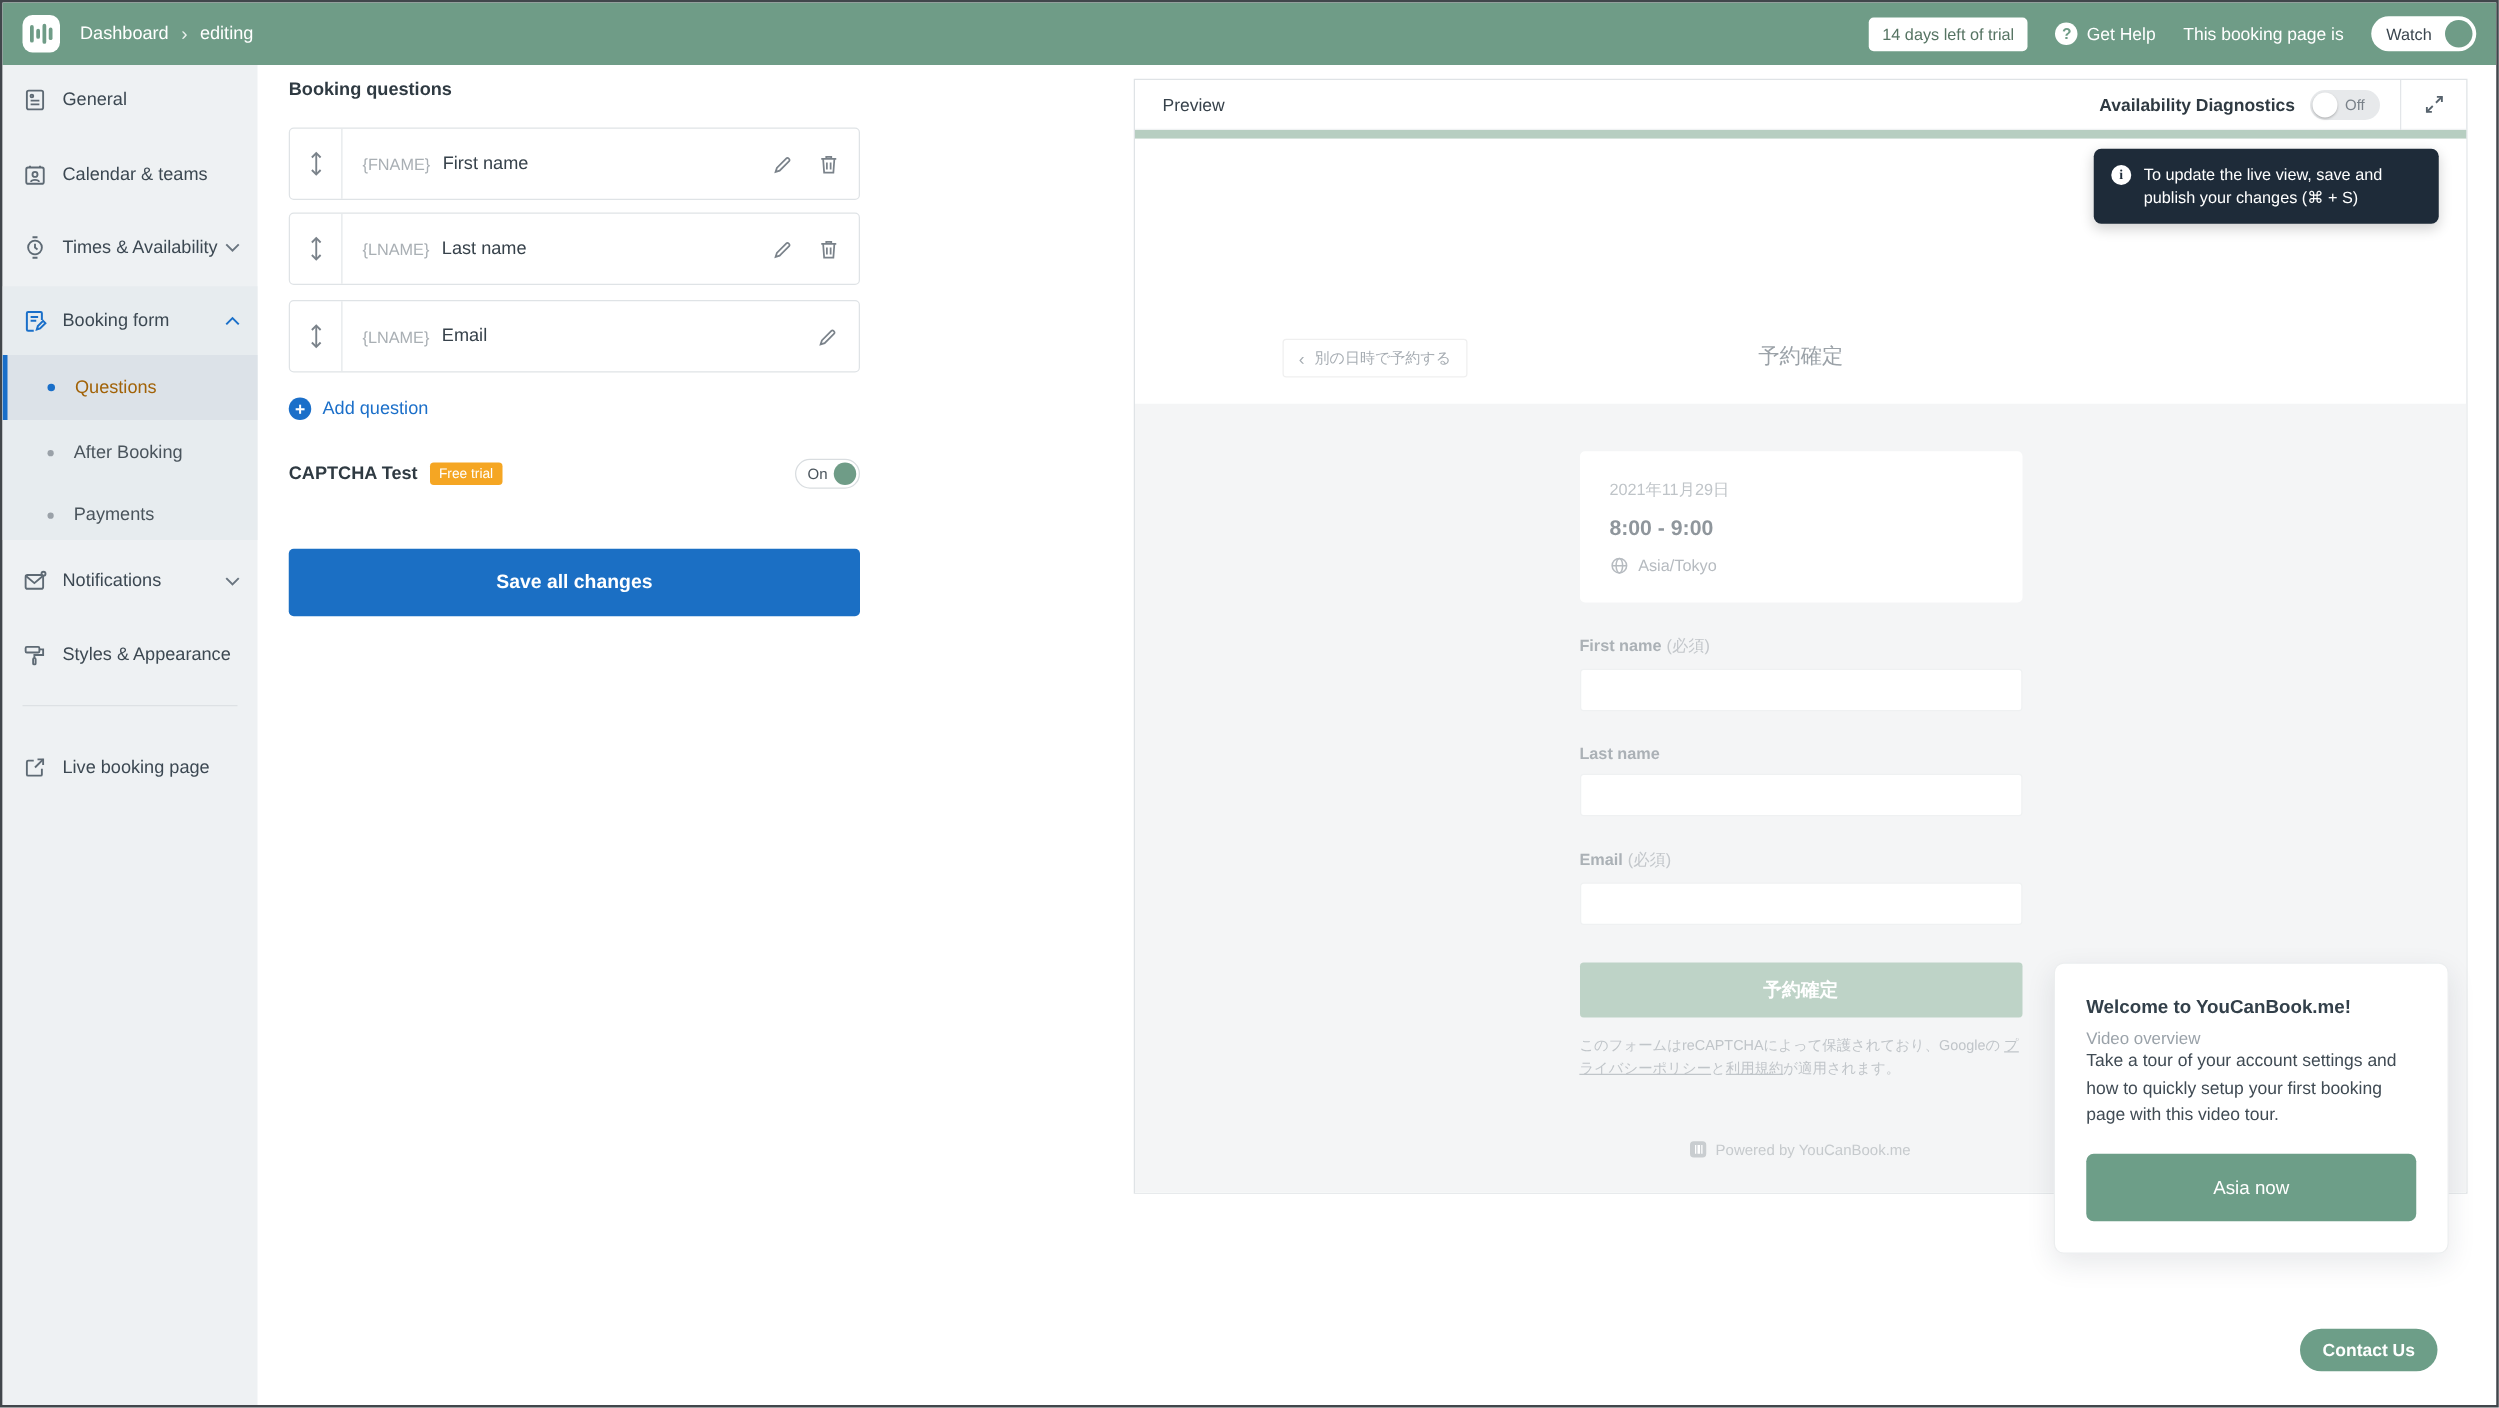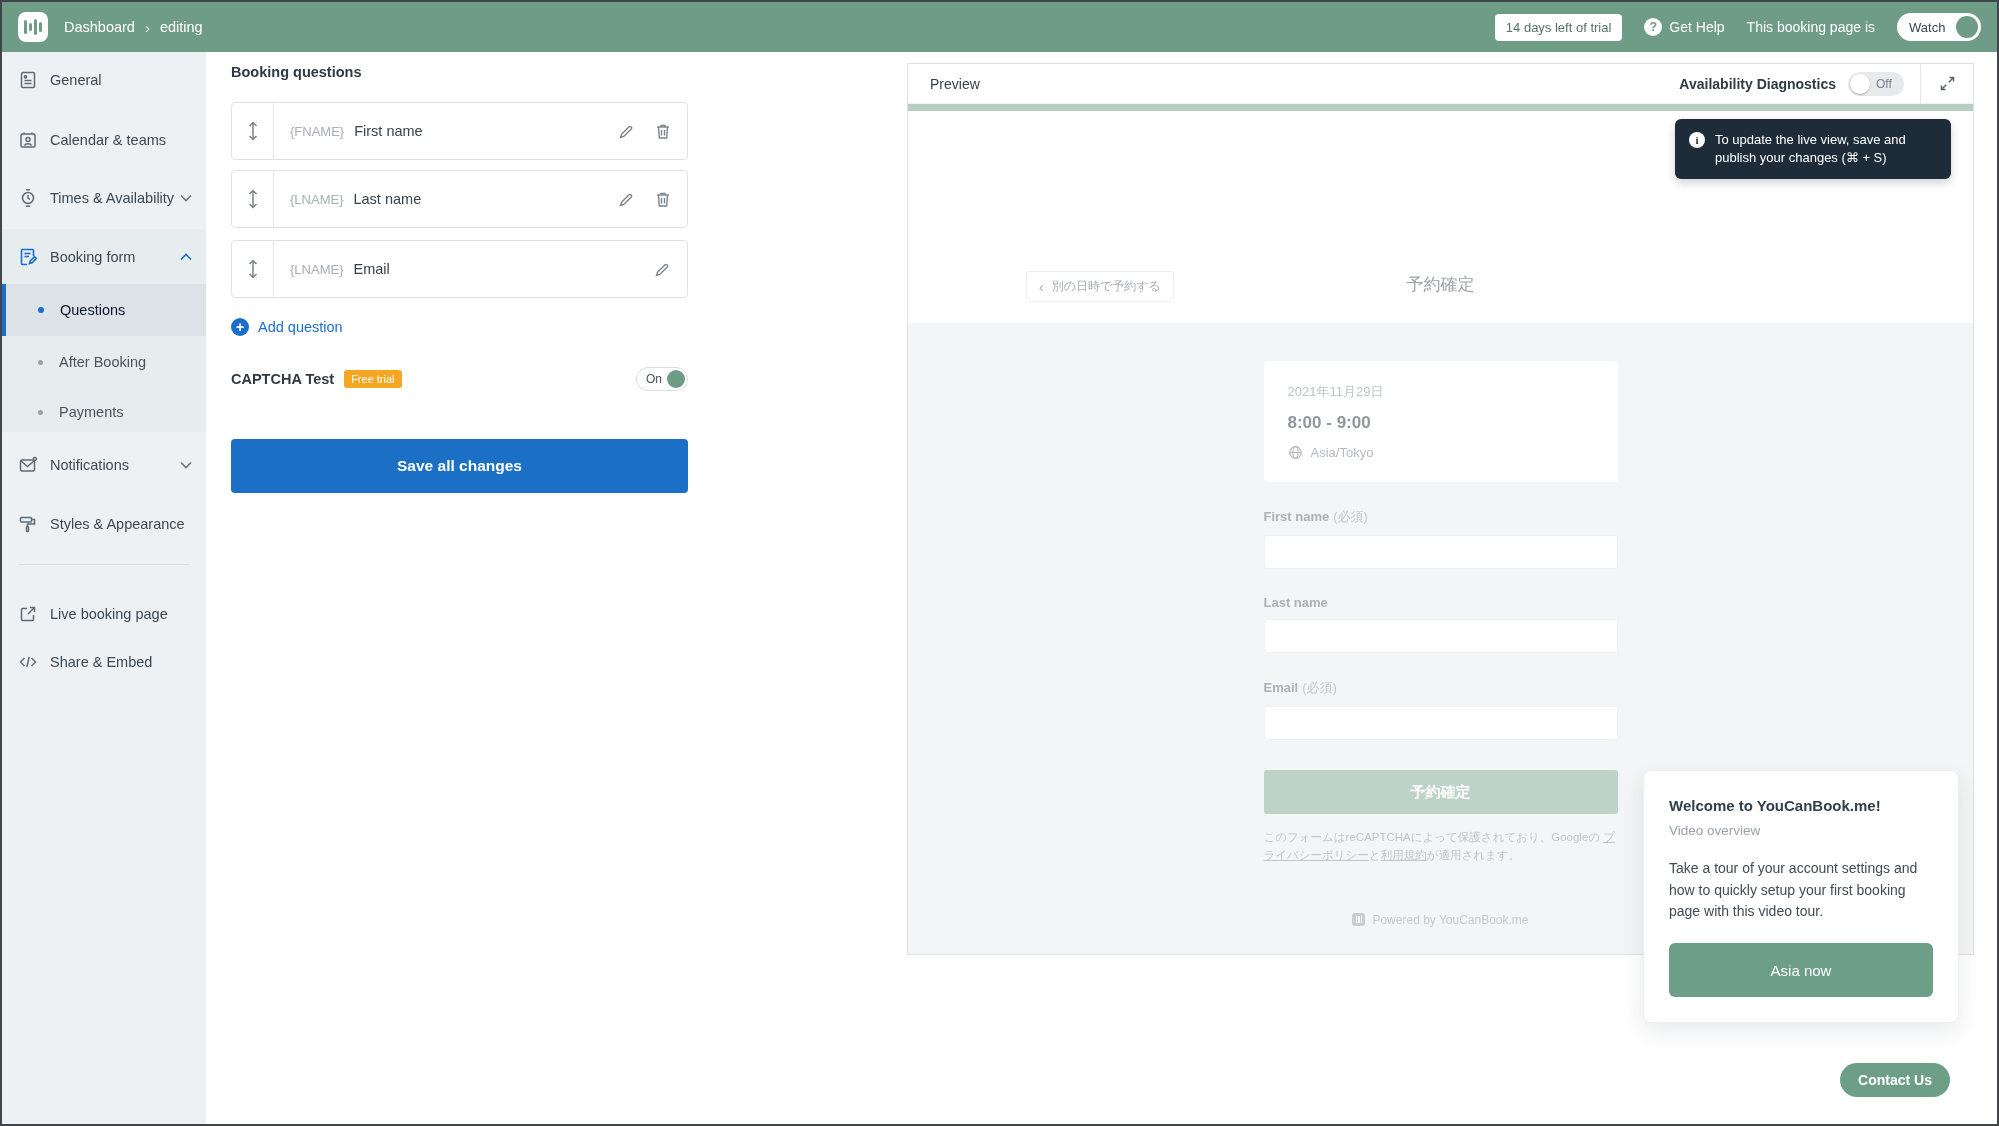--- a/index.html
+++ b/index.html
@@ -24,21 +24,21 @@
 
   
   .sidebar { position:absolute; left:0; top:50px; width:204px; height:1072px; background:#EEF1F3; }
   .snav { position:absolute; left:0; width:100%; height:52px; display:flex; align-items:center; padding:0 14px 0 16px; cursor:pointer; color:#3C4852; font-size:14.5px; }
   .snav .ic { width:20px; height:20px; margin-right:12px; color:#5E6A74; flex:none; }
   .snav .chev { margin-left:auto; color:#6B7680; }
   .section-bg { position:absolute; left:0; top:177px; width:100%; height:203px; background:#E7ECEF; }
   .snav.booking-form .ic { color:#1A6FC9; }
   .ssub { position:absolute; left:0; width:100%; height:52px; display:flex; align-items:center; padding-left:36px; cursor:pointer; font-size:14.5px; color:#4A545C; }
   .ssub .dot { width:5px; height:5px; border-radius:50%; background:#9AA1A8; margin-right:16px; }
-  .ssub.active { background:#DCE2E8; border-left:4px solid #1A6FC9; padding-left:32px; color:#0f172a; }
+  .ssub.active { background:#DCE2E8; border-left:4px solid #1A6FC9; padding-left:32px; color:#a16207; }
   .ssub.active .dot { background:#1A6FC9; width:6px; height:6px; }
   .sdivider { position:absolute; left:16px; top:512px; width:172px; border-top:1px solid #DDE1E4; }
 
   
   .main-title { position:absolute; left:229px; top:62px; font-size:14.5px; font-weight:bold; color:#2F3A42; }
   .qrow { position:absolute; left:229px; width:457px; height:58px; background:#fff; border:1px solid #DFE3E6; border-radius:4px; display:flex; align-items:stretch; }
   .qrow .handle { width:42px; flex:none; display:flex; align-items:center; justify-content:center; border-right:1px solid #E4E7EA; color:#7A828A; cursor:grab; }
   .qrow .qbody { display:flex; align-items:center; flex:1; padding:0 16px; }
   .qrow .tag { font-size:13px; color:#A9AFB4; }
   .qrow .qlabel { font-size:14.5px; color:#37424B; margin-left:10px; }
@@ -87,21 +87,21 @@
   .bp-recaptcha { margin-top:14px; font-size:11.5px; line-height:1.6; color:#C0C5C9; }
   .bp-recaptcha a { color:#C0C5C9; text-decoration:underline; }
   .bp-powered { margin-top:48px; display:flex; align-items:center; justify-content:center; gap:7px; font-size:12px; color:#C6CACD; }
   .mini-logo { width:13px; height:13px; border-radius:3px; background:#C9CDD0; display:flex; align-items:center; justify-content:center; gap:1px; }
   .mini-logo i { display:block; width:1.5px; height:7px; background:#fff; }
 
   
   .welcome { position:absolute; left:1641px; top:768px; width:316px; background:#fff; border:1px solid #ECEEEF; border-radius:8px; padding:26px 25px 25px; box-shadow:0 8px 22px rgba(30,43,57,.10); }
   .w-title { font-size:15px; font-weight:bold; color:#33404A; }
   .w-sub { font-size:13.5px; color:#9AA2A9; margin-top:9px; }
-  .w-body { font-size:14px; color:#404B54; margin-top:20px; line-height:1.55; }
+  .w-body { font-size:14px; color:#404B54; line-height:1.55; }
   .w-btn { margin-top:20px; width:100%; height:54px; background:#6D9E88; border:none; border-radius:6px; color:#fff; font-size:15px; font-family:inherit; cursor:pointer; }
 
   .contact { position:absolute; right:47px; top:1061px; height:34px; padding:0 18px; background:#6D9E88; border:none; border-radius:17px; color:#fff; font-size:14px; font-weight:bold; font-family:inherit; cursor:pointer; }
 
   svg { display:block; }
 </style>
 </head>
 <body>
 
 <div class="app">
@@ -238,30 +238,20 @@
       <span class="ic">
         <svg width="20" height="20" viewBox="0 0 20 20" fill="none" stroke="currentColor" stroke-width="1.5">
             <path d="M15.5 11v4.5a1 1 0 01-1 1h-10a1 1 0 01-1-1v-10a1 1 0 011-1H9"></path>
             <polyline points="12,3.5 16.5,3.5 16.5,8"></polyline>
             <line x1="16.5" y1="3.5" x2="10" y2="10"></line>
           </svg>
       </span>
       <span>Live booking page</span>
     </div>
 
-    <div class="snav" style="top:584px">
-      <span class="ic">
-        <svg width="20" height="20" viewBox="0 0 20 20" fill="none" stroke="currentColor" stroke-width="1.5">
-            <polyline points="6.5,6 2.5,10 6.5,14"></polyline>
-            <polyline points="13.5,6 17.5,10 13.5,14"></polyline>
-            <line x1="11.2" y1="5" x2="8.8" y2="15"></line>
-          </svg>
-      </span>
-      <span>Share &amp; Embed</span>
-    </div>
   </div>
 
   <div class="main-title">Booking questions</div>
 
   <div class="qrow" style="top:100px">
     <div class="handle">
       <svg width="12" height="22" viewBox="0 0 12 22" fill="none" stroke="currentColor" stroke-width="1.5">
           <line x1="6" y1="3" x2="6" y2="19"></line>
           <polyline points="2.5,6 6,2.5 9.5,6"></polyline>
           <polyline points="2.5,16 6,19.5 9.5,16"></polyline>

